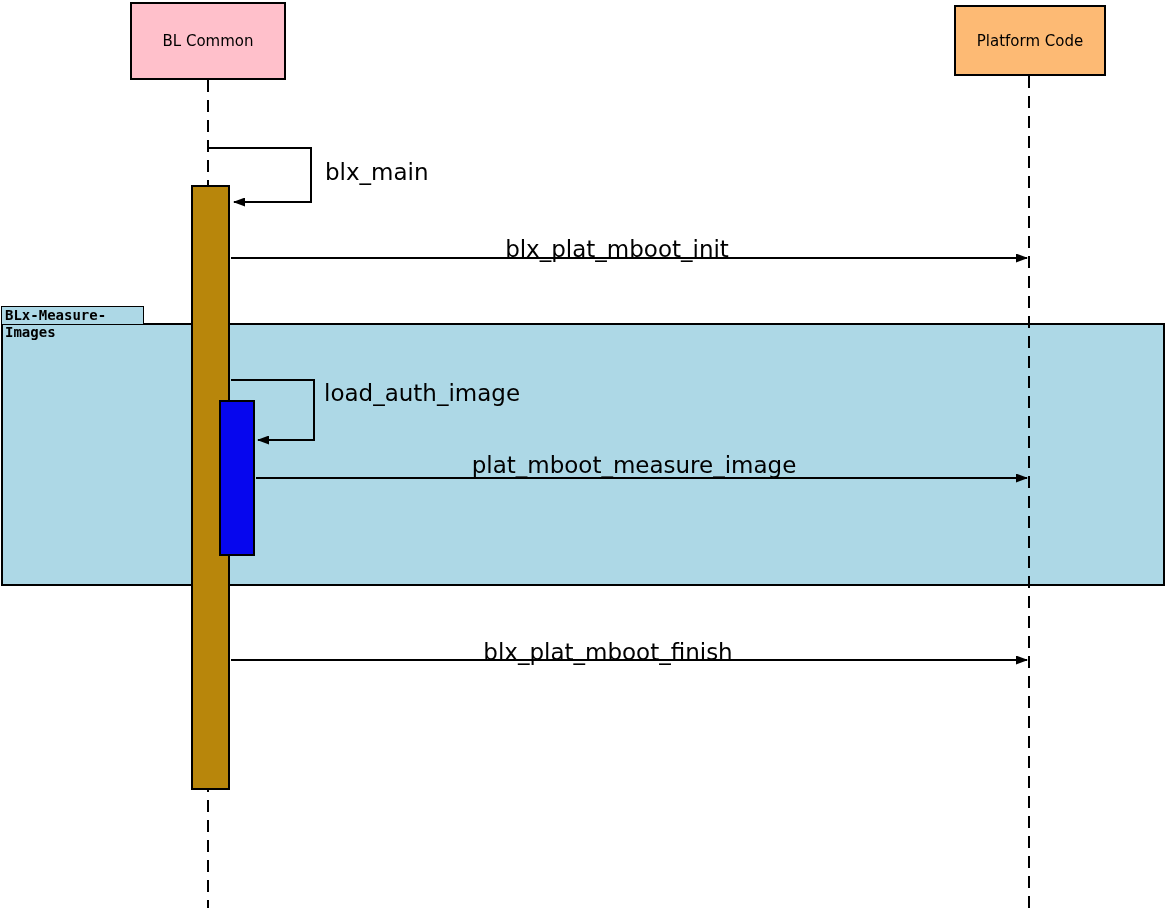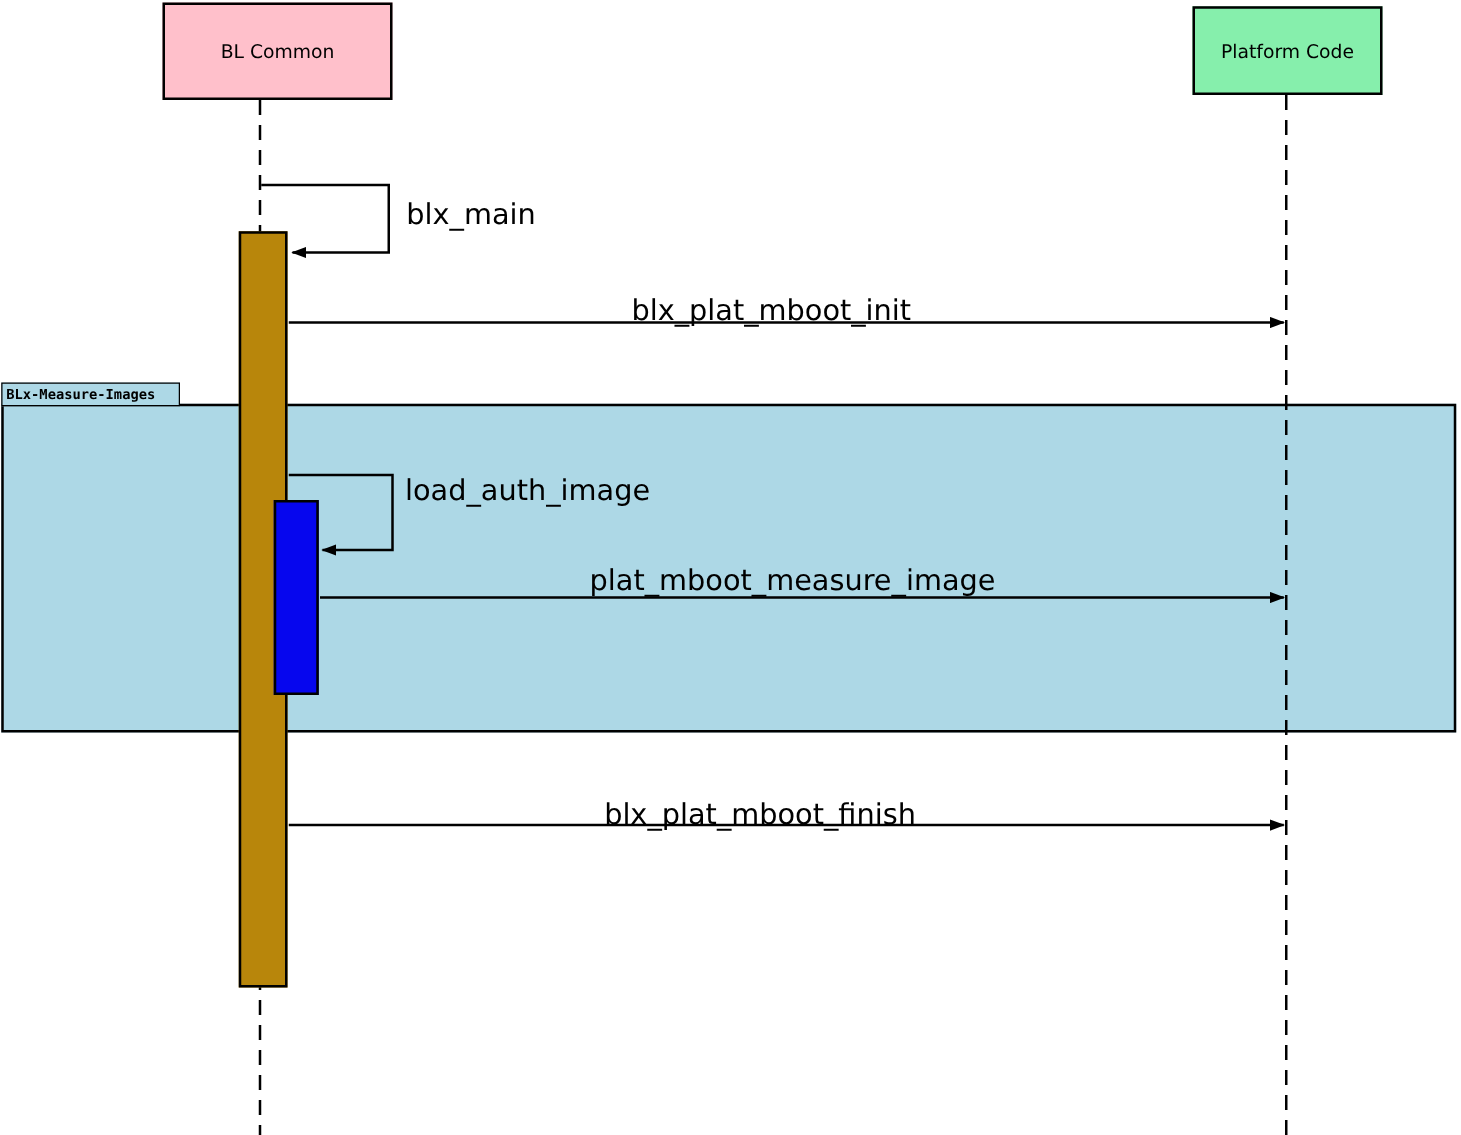--- a/index.html
+++ b/index.html
@@ -15,32 +15,32 @@
     pointer-events:none;
   }
   
   .participant{
     position:absolute;
     border:2px solid #000;
     display:flex;align-items:center;justify-content:center;
     font-size:15px;color:#000;
     box-sizing:border-box;
   }
-  .participant.pink{left:130px;top:2px;width:184px;height:78px;background:#FFC0CB;}
-  .participant.green{left:954px;top:5px;width:152px;height:71px;background:#86efac;}
+  .participant.pink{left:130px;top:2px;width:156px;height:78px;background:#FFC0CB;}
+  .participant.green{left:954px;top:5px;width:152px;height:71px;background:#fdba74;}
   
   .frame{
     position:absolute;left:1px;top:323px;width:1164px;height:263px;
     background:#ADD8E6;border:2px solid #000;box-sizing:border-box;
   }
   .frame-tab{
     position:absolute;left:1px;top:306px;width:143px;height:19px;
     background:#ADD8E6;border:1px solid #000;box-sizing:border-box;
     font-family:"DejaVu Sans Mono", monospace;
-    font-weight:bold;font-size:11px;line-height:17px;
+    font-weight:bold;font-size:14px;line-height:17px;
     padding-left:3px;color:#000;
   }
   
   .lifeline{stroke:#000;stroke-width:2;stroke-dasharray:12 8;}
   
   .act{
     position:absolute;border:2px solid #000;box-sizing:border-box;
   }
   .act.gold{left:191px;top:185px;width:39px;height:605px;background:#B8860B;}
   .act.blue{left:219px;top:400px;width:36px;height:156px;background:#0606EE;}

